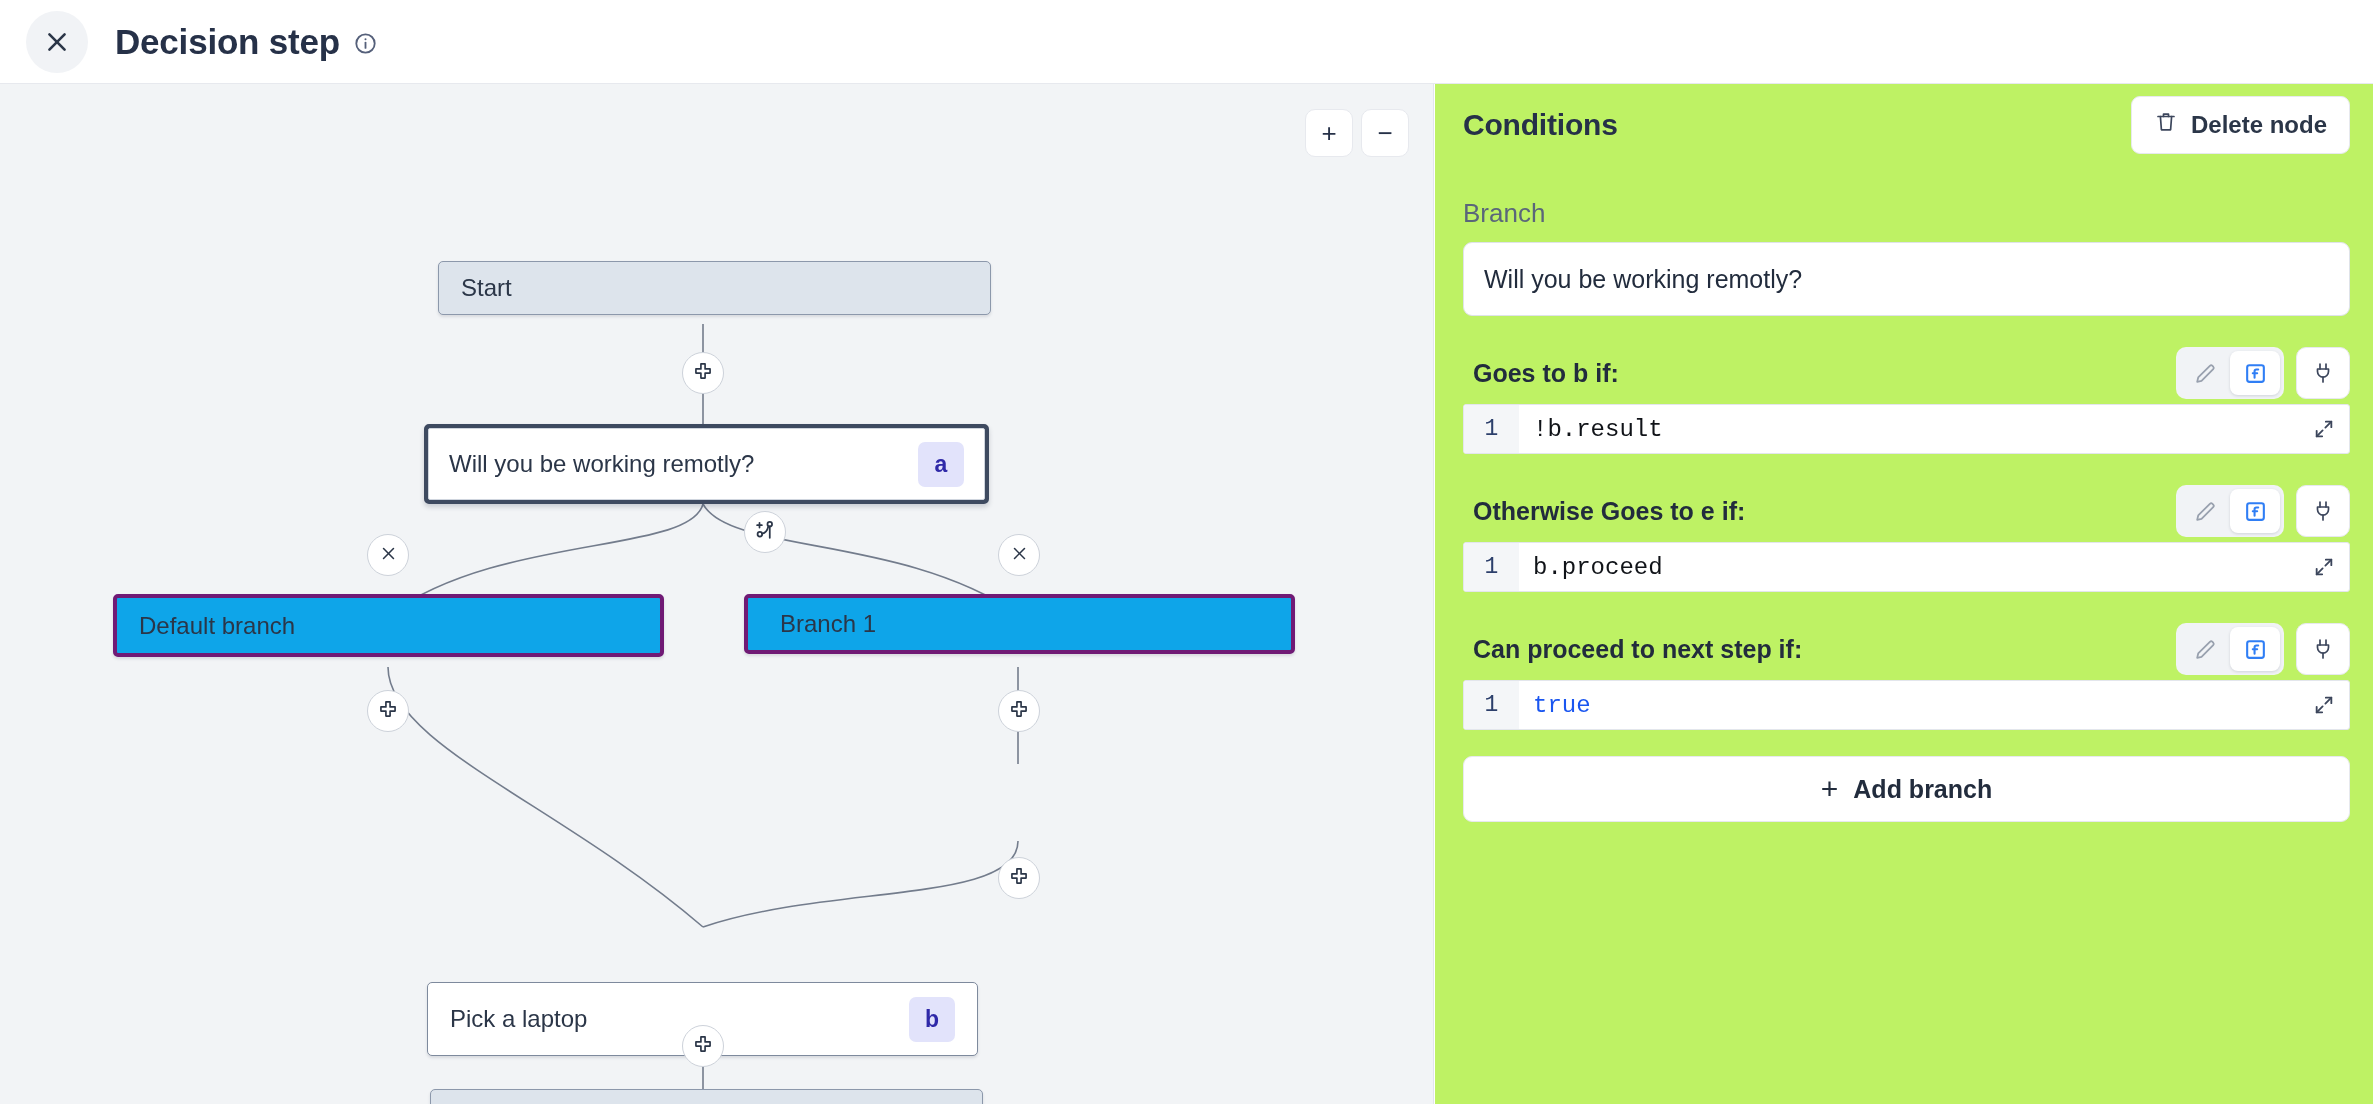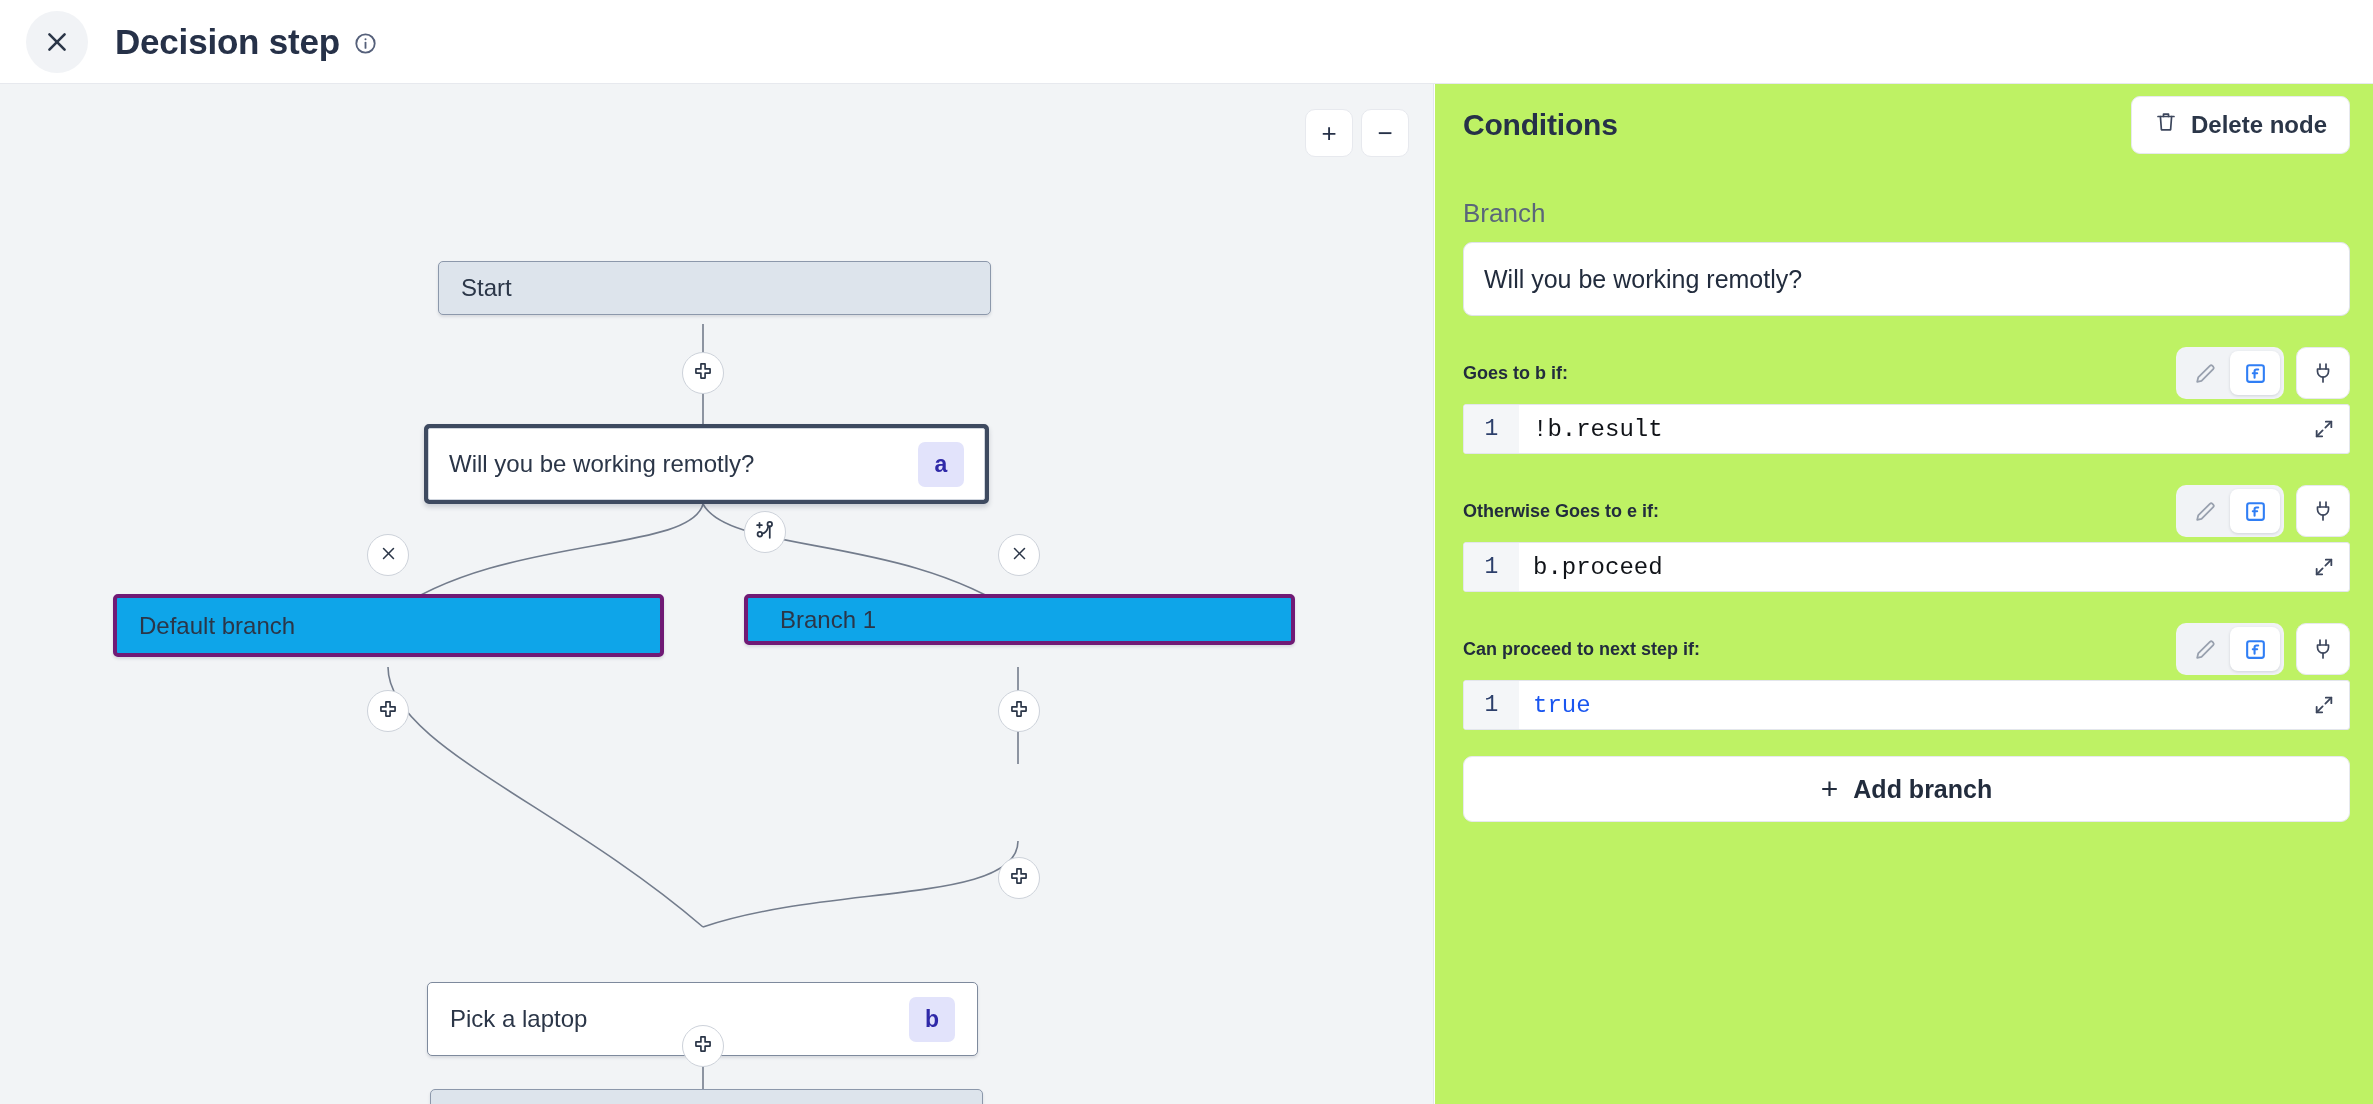--- a/index.html
+++ b/index.html
@@ -140,21 +140,21 @@
     font-family: "Liberation Sans", sans-serif;
     outline: none;
   }
 
   .cond-block { margin-top: 30px; }
   .cond-row {
     display: flex; align-items: center; justify-content: space-between;
     height: 54px;
   }
   .cond-label {
-    font-size: 18px; font-weight: 700; color: #222c3d;
+    font-size: 25px; font-weight: 700; color: #222c3d; margin-left: 10px;
   }
   .cond-tools { display: flex; align-items: center; gap: 12px; }
   .seg {
     display: flex; align-items: center;
     background: #f1f3f6; border-radius: 10px;
     padding: 4px;
   }
   .seg-item {
     width: 50px; height: 44px; border-radius: 8px;
     display: flex; align-items: center; justify-content: center;
@@ -305,21 +305,21 @@
         <line x1="5" y1="5" x2="19" y2="19"></line>
           <line x1="19" y1="5" x2="5" y2="19"></line>
       </svg>
     </span>
   </div>
 
   <div class="node node-branch" style="left:113px; top:510px; width:551px; height:63px;">
     <span class="node-label">Default branch</span>
   </div>
 
-  <div class="node node-branch" style="left:744px; top:510px; width:551px; height:51px;padding-left:32px;">
+  <div class="node node-branch" style="left:744px; top:510px; width:551px; height:60px;padding-left:32px;">
     <span class="node-label">Branch 1</span>
   </div>
 
   <div class="handle" style="left:367px; top:606px;">
     <span>
       <svg width="20" height="20" viewBox="0 0 24 24" fill="none" stroke="#2b3648" stroke-width="2" stroke-linejoin="round">
         <path d="M9.5 3.5h5v6h6v5h-6v6h-5v-6h-6v-5h6z"></path>
       </svg>
     </span>
   </div>

